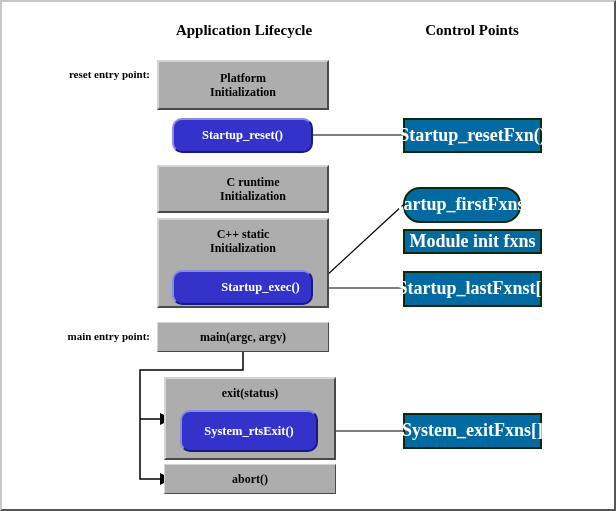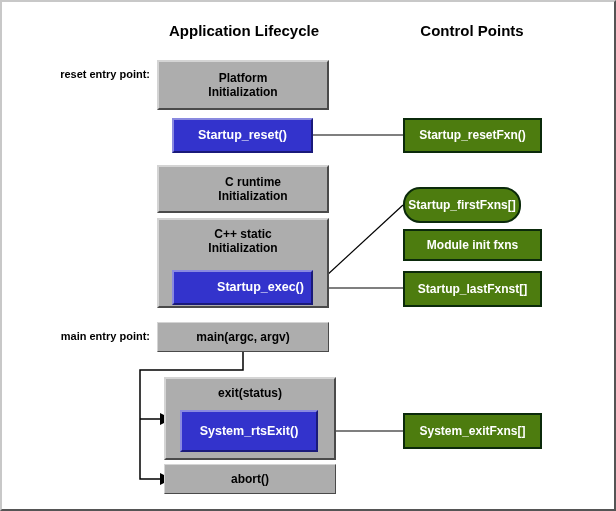--- a/index.html
+++ b/index.html
@@ -11,21 +11,21 @@
   #canvas {
     position: relative;
     width: 616px;
     height: 511px;
     background: #ffffff;
     border-top: 2px solid #c8c8c8;
     border-left: 2px solid #c8c8c8;
     border-right: 2px solid #555555;
     border-bottom: 2px solid #555555;
     box-sizing: border-box;
-    font-family: Liberation Sans, sans-serif;
+    font-family: Liberation Serif, serif;
     overflow: hidden;
   }
   .col-header {
     position: absolute;
     font-size: 15px;
     font-weight: bold;
     color: #000000;
     text-align: center;
     white-space: nowrap;
     transform: translateX(-50%);
@@ -67,26 +67,27 @@
   }
   .node-blue {
     background: #3333cc;
     border-top: 2px solid #8a8ae0;
     border-left: 2px solid #8a8ae0;
     border-right: 2px solid #1a1a7a;
     border-bottom: 2px solid #1a1a7a;
     color: #ffffff;
     font-size: 12.5px;
     font-weight: bold;
+    border-radius: 10px;
   }
   .node-green {
-    background: #4d7c0f;
+    background: #0369a1;
     border: 2px solid #0b2a0b;
     color: #ffffff;
-    font-size: 12px;
+    font-size: 18px;
     font-weight: bold;
   }
   .node-container {
     justify-content: flex-start;
     padding-top: 7px;
   }
   svg.links {
     position: absolute;
     left: 0;
     top: 0;
@@ -143,19 +144,19 @@
     <span>exit(status)</span>
   </div>
   <div class="node node-blue" style="left:178px; top:408px; width:138px; height:42px;">System_rtsExit()</div>
 
   <div class="node node-gray plain" style="left:162px; top:462px; width:172px; height:30px;">abort()</div>
 
   <div class="node node-green" style="left:401px; top:116px; width:139px; height:35px;">Startup_resetFxn()</div>
 
   <div class="node node-green" style="left:401px; top:185px; width:118px; height:36px;border-radius:17px;">Startup_firstFxns[]</div>
 
-  <div class="node node-green" style="left:401px; top:227px; width:139px; height:32px;">Module init fxns</div>
+  <div class="node node-green" style="left:401px; top:227px; width:139px; height:25px;">Module init fxns</div>
 
   <div class="node node-green" style="left:401px; top:269px; width:139px; height:36px;">Startup_lastFxnst[]</div>
 
   <div class="node node-green" style="left:401px; top:411px; width:139px; height:36px;">System_exitFxns[]</div>
 
 </div>
 
 </body></html>

